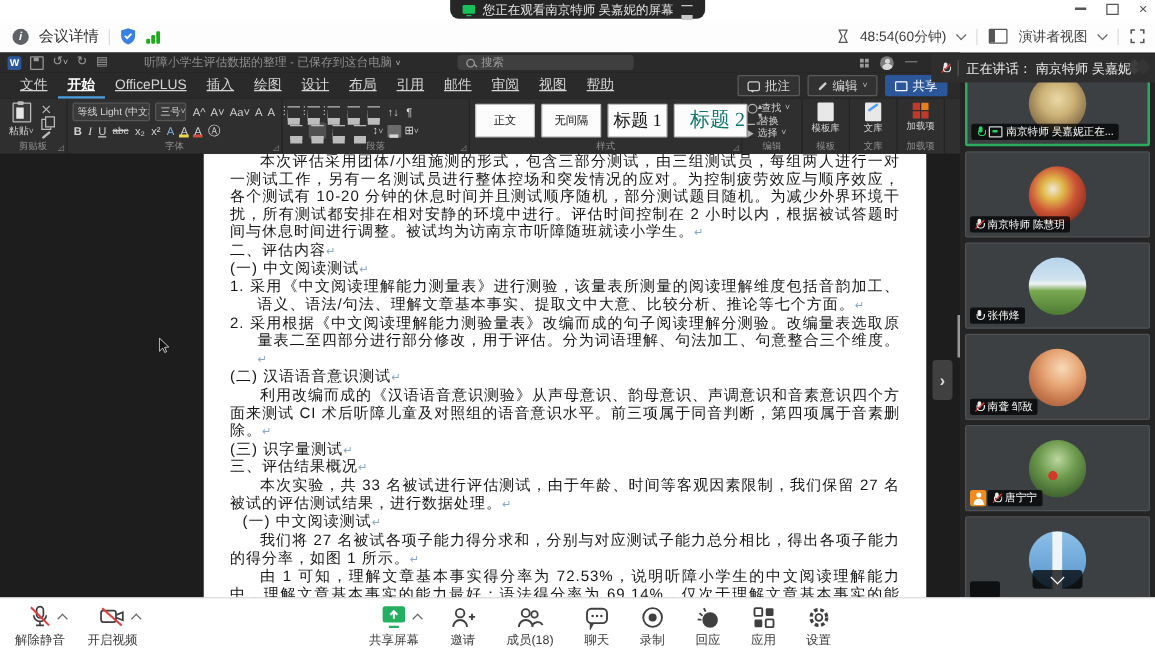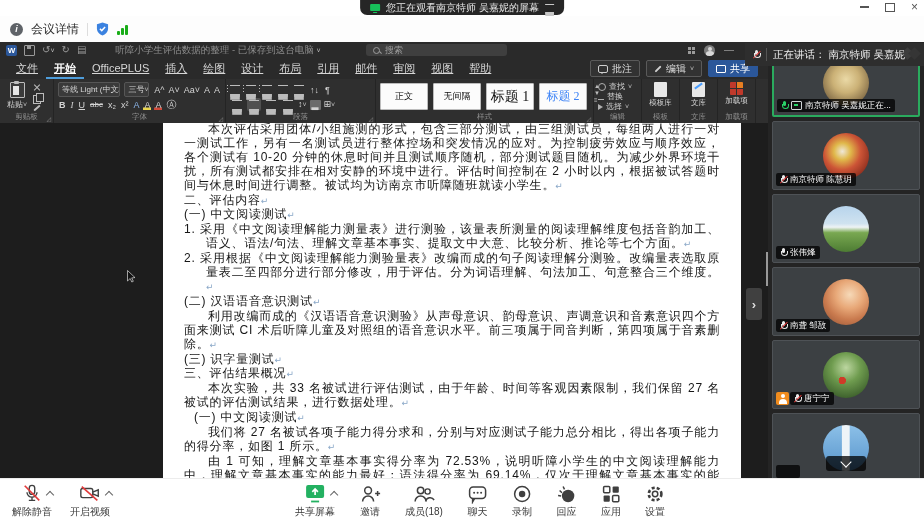--- a/index.html
+++ b/index.html
@@ -105,21 +105,21 @@
     font-size:8px;display:flex;align-items:center;justify-content:space-between;padding:0 3px;white-space:nowrap;overflow:hidden;}
   .ficon{font-size:9px;color:#d4d4d4;padding:0 1px;white-space:nowrap;}
   .fx0{font-weight:bold;} .fx1{font-style:italic;font-family:"Liberation Serif",serif;}
   .fx2{text-decoration:underline;} .fx3{text-decoration:line-through;font-size:8px;}
   .fx6{color:#8ab4e8;} .fx7{box-shadow:inset 0 -2.5px 0 #e8d44d;}
   .fx8{box-shadow:inset 0 -2.5px 0 #d04a3a;} .fx9{font-size:10px;}
   .sgallery{display:flex;gap:5px;align-items:flex-start;padding-top:1px;}
   .sgbox{width:46px;height:25px;background:#fcfcfc;border:1px solid #bdbdbd;border-radius:1px;
     display:flex;align-items:center;justify-content:center;color:#111;}
   .sg0,.sg1{font-size:9px;} .sg2{font-size:14px;font-family:"Liberation Serif",serif;}
-  .sg3{font-size:12px;font-family:"Liberation Serif",serif;color:#3b82f6;}
+  .sg3{font-size:16px;font-family:"Liberation Serif",serif;color:#0f766e;padding-left:11px;}
   .sg-scroll{display:flex;flex-direction:column;gap:1px;margin-left:2px;color:#bdbdbd;font-size:6px;line-height:6px;}
   .edit-col{display:flex;flex-direction:column;gap:1px;}
   .edit-row{display:flex;align-items:center;gap:3px;font-size:8px;color:#d4d4d4;height:9px;}
   .eicon{width:6px;height:6px;border:1px solid #b0b0b0;border-radius:50%;}
   .edit-row:nth-child(2) .eicon{border-radius:0;border:none;border-bottom:1px solid #b0b0b0;height:5px;}
   .edit-row:nth-child(3) .eicon{border:none;width:0;height:0;border-left:5px solid #b0b0b0;
     border-top:3px solid transparent;border-bottom:3px solid transparent;border-radius:0;}
   .extra-g{position:relative;border-right:1px solid #242424;display:flex;flex-direction:column;
     align-items:center;padding:3px 3px 10px 3px;box-sizing:border-box;}
   .xic{width:13px;height:15px;background:#e8e8e8;border-radius:1px;position:relative;}
@@ -217,20 +217,35 @@
       <span class="vdiv"></span>
       <svg width="13" height="14" viewBox="0 0 14 15">
         <path d="M7,0.5 L13,2.5 V7 C13,11 10,13.5 7,14.5 C4,13.5 1,11 1,7 V2.5 Z" fill="#3b82e0"></path>
         <path d="M4.2,7.2 l2,2 L9.8,5.4" stroke="#fff" stroke-width="1.6" fill="none"></path>
       </svg>
       <span class="sigbars">
         <i style="height:4px"></i>
           <i style="height:7px"></i>
           <i style="height:10px"></i>
       </span>
+    </div>
+    <div class="meet-right">
+      <svg width="9" height="12" viewBox="0 0 10 13">
+        <path d="M1.5,1 H8.5 L6,6.5 L8.5,12 H1.5 L4,6.5 Z M1,1 H9 M1,12 H9" stroke="#555" stroke-width="1.1" fill="none"></path>
+      </svg>
+      <span>48:54(60分钟)</span>
+      <span class="chev-d"></span>
+      <span class="vdiv"></span>
+      <span class="layout-ic"></span>
+      <span>演讲者视图</span>
+      <span class="chev-d"></span>
+      <span class="vdiv"></span>
+      <svg width="12" height="12" viewBox="0 0 12 12">
+        <path d="M1,4 V1 H4 M8,1 H11 V4 M11,8 V11 H8 M4,11 H1 V8" stroke="#555" stroke-width="1.3" fill="none"></path>
+      </svg>
     </div>
   </div>
 
   <div class="word-win">
 
     <div class="wtitle">
       <span class="wlogo">W</span>
       <span class="save-ic"></span>
       <span class="glyph-ic">↺<span class="mini-caret">˅</span></span>
       <span class="glyph-ic">↻</span>

